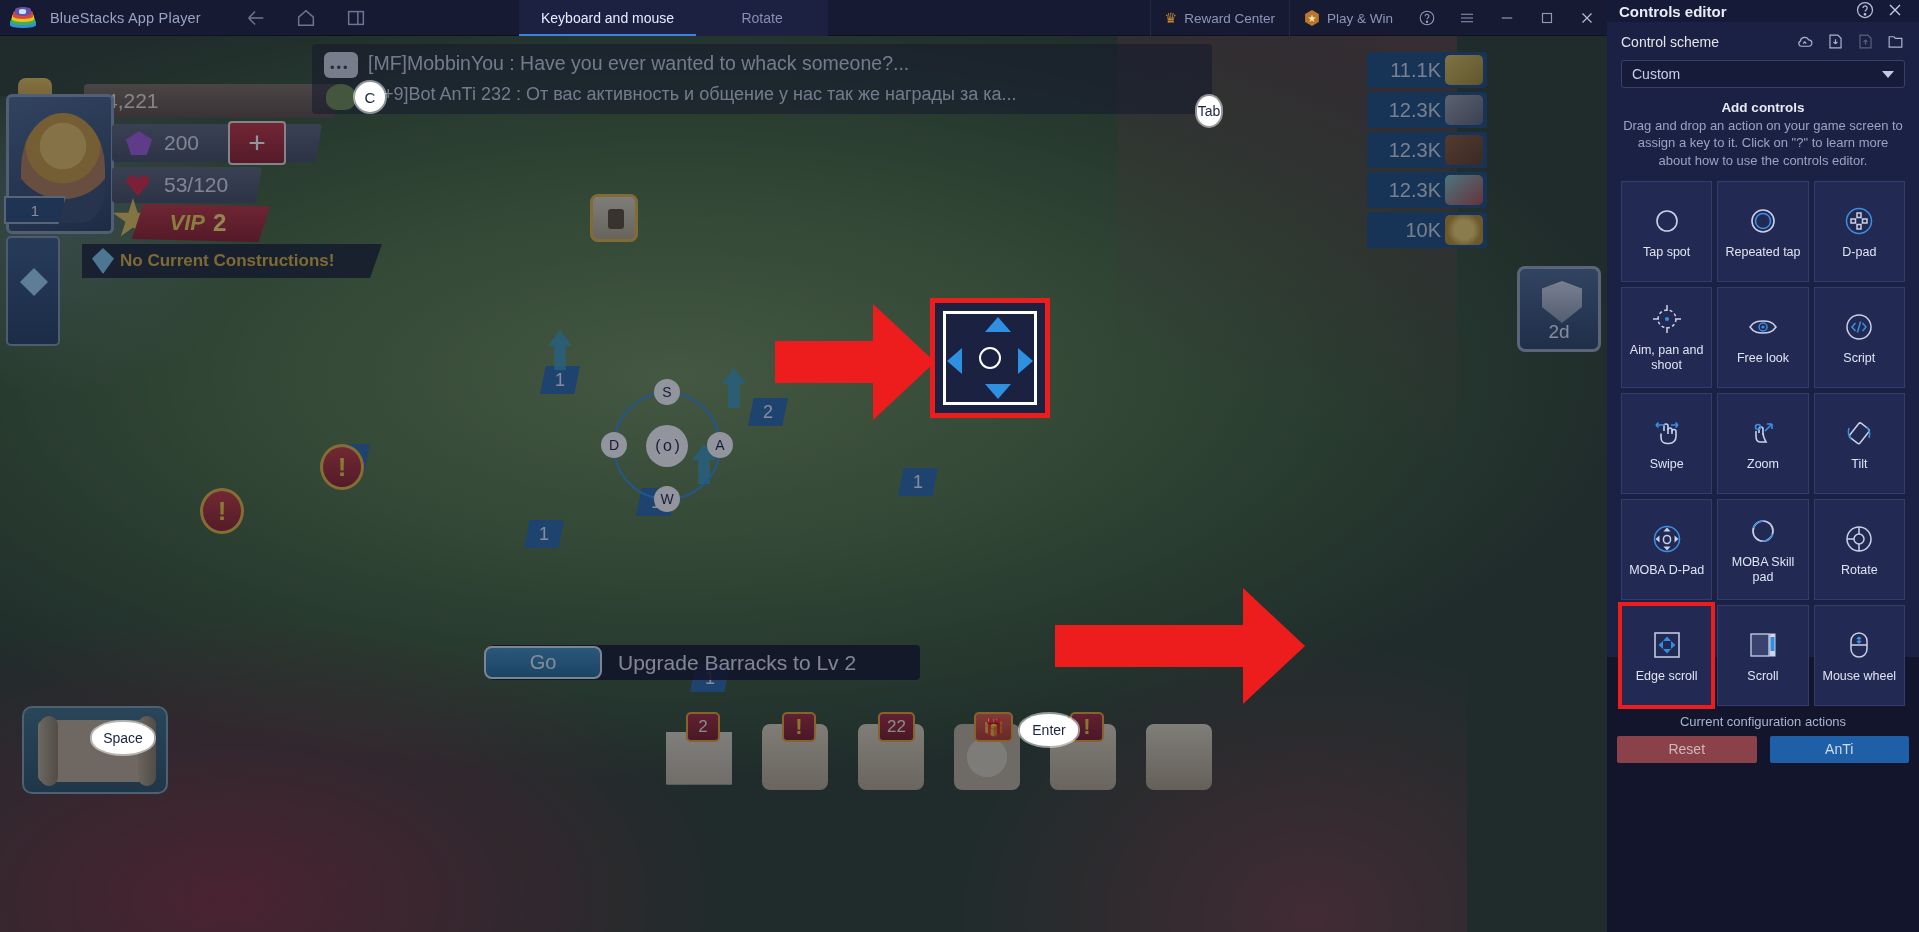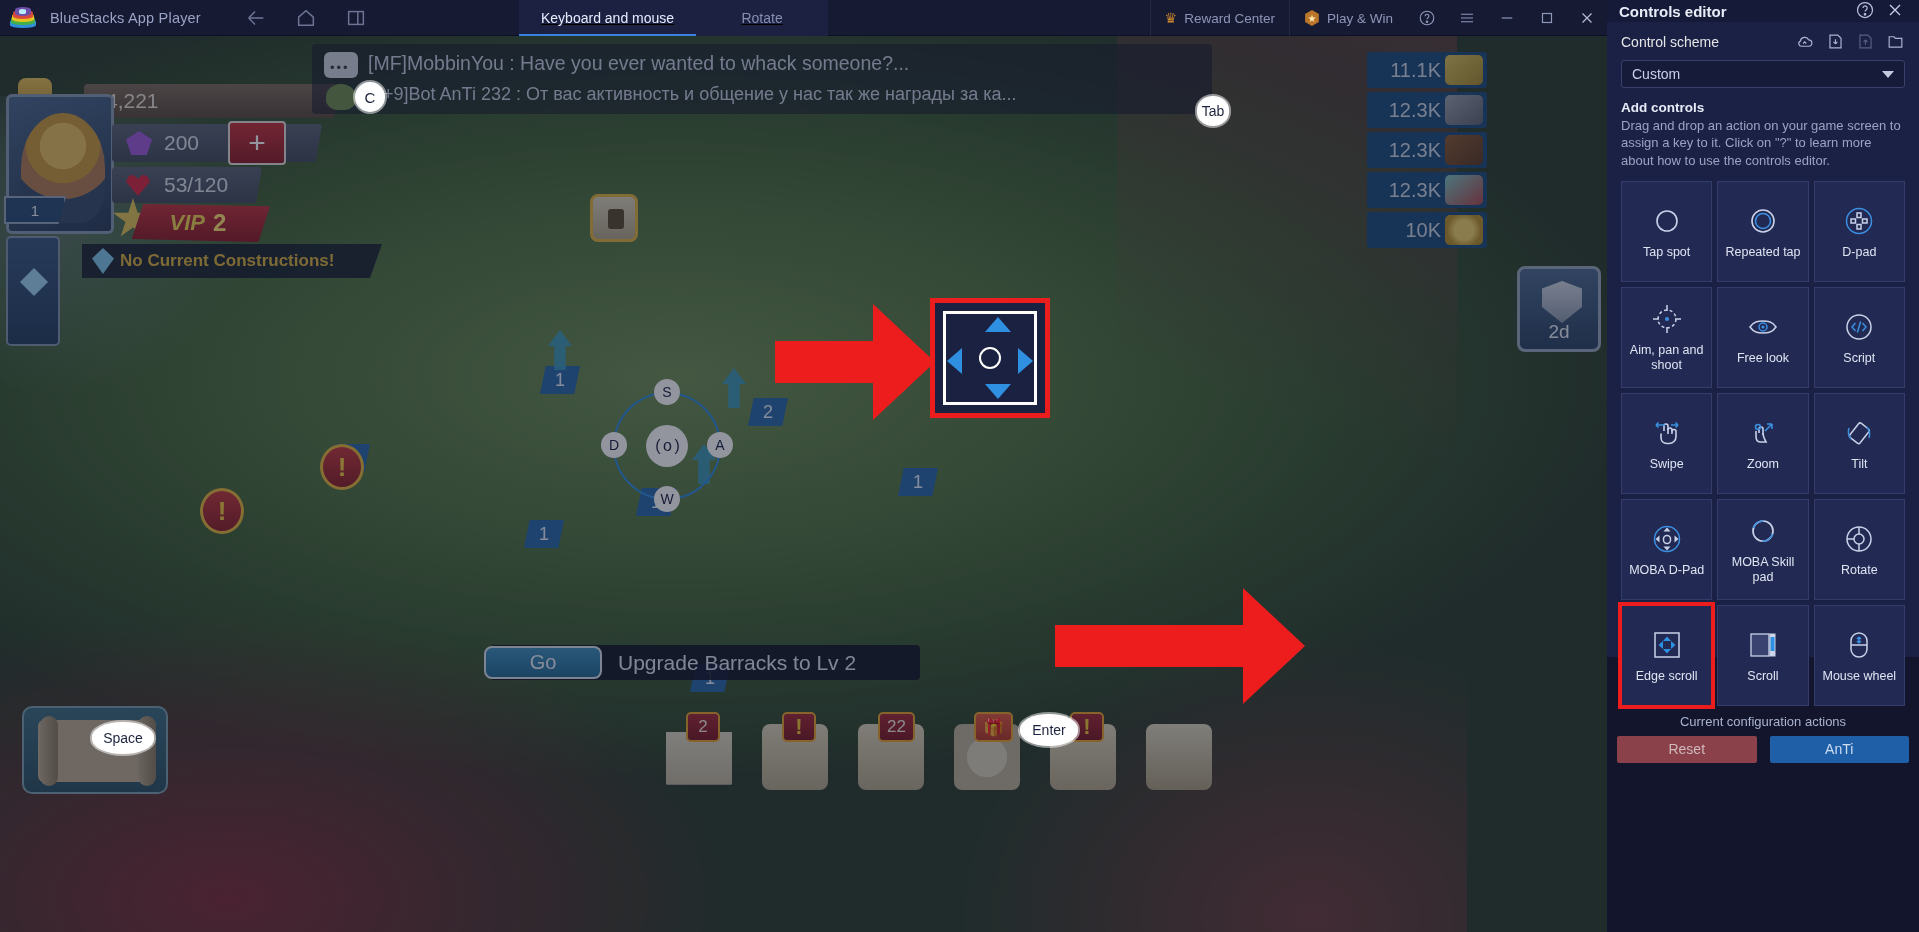--- a/index.html
+++ b/index.html
@@ -26,21 +26,21 @@
   .l5 { width: 16px; height: 9px; top: 1px; left: 5px !important; background: #6e4fa8; }
   .l6 { width: 7px; height: 5px; top: 3px; left: 9px !important; background: #b9ecff; }
   .app-title {
     color: #9aa3c4; font-size: 14.5px; margin-left: 14px; letter-spacing: .2px;
   }
   .navicons { display: flex; align-items: center; gap: 28px; margin-left: 44px; }
   .nav-ic { width: 22px; height: 22px; opacity: .72; }
   .nav-ic svg { width: 22px; height: 22px; display: block; }
 
   .tabs {
-    position: absolute; left: 519px; top: 0; height: 36px; display: flex; text-decoration: underline;
+    position: absolute; left: 519px; top: 0; height: 36px; display: flex;
   }
   .tab {
     min-width: 132px; height: 36px; display: flex; align-items: center;
     justify-content: center; padding: 0 22px; font-size: 14px;
     color: #868fb0; background: #1c2142; position: relative; cursor: pointer;
   }
   .tab.active { color: #e8ecff; }
   .tab.active::after {
     content: ""; position: absolute; left: 0; right: 0; bottom: 0;
     height: 2px; background: #3b82e0;
@@ -209,21 +209,21 @@
   .chat-line { position:absolute; left:56px; color:#c8cfe0; font-size:19.5px; white-space:nowrap; }
   .cl1 { top:8px; }
   .cl2 { top:40px; font-size:18px; }
   .keycap {
     position:absolute; background:#fff; color:#1d2340; font-size:14px;
     display:flex; align-items:center; justify-content:center;
     border-radius:50%/46%; box-shadow:0 0 0 2px rgba(255,255,255,.5);
     z-index: 30;
   }
   .kc-c { left:355px; top:46px; width:30px; height:30px; border-radius:50%; font-size:15px; }
-  .kc-tab { left:1197px; top:60px; width:32px; height:30px; }
+  .kc-tab { left:1197px; top:60px; width:24px; height:30px; }
   .kc-space { left:92px; top:686px; width:62px; height:32px; }
   .kc-enter { left:1020px; top:678px; width:58px; height:32px; }
 
   
   .resbar { position:absolute; right:120px; top:16px; width:120px; }
   .res-row {
     position:relative; width:120px; height:36px; margin-bottom:4px;
     background:#1d4d7a; border-radius:3px;
     display:flex; align-items:center; justify-content:flex-end;
     padding-right:46px; color:#cfd9e4; font-size:20px;
@@ -406,21 +406,21 @@
   .scheme-ics .dim { opacity:.42; }
 
   .select {
     margin-top:9px; height:28px; background:#161b3a;
     border:1px solid #39406b; border-radius:3px;
     display:flex; align-items:center; padding:0 10px; cursor:pointer;
   }
   .select span { color:#c9d1e8; font-size:14px; flex:1; }
   .select .caret { width:0;height:0;border-left:6px solid transparent;border-right:6px solid transparent;border-top:7px solid #c2cae0; }
 
-  .add-sec { padding:12px 14px 6px 14px; }
+  .add-sec { padding:12px 14px 6px 14px;text-align:center; }
   .add-title { color:#e7ebf7; font-size:13.5px; font-weight:bold; }
   .add-desc { color:#9aa3c2; font-size:13px; line-height:1.33; margin-top:2px; }
 
   .grid {
     display:grid; grid-template-columns: repeat(3, 1fr);
     gap:5px; padding:6px 14px 0 14px;
   }
   .cell {
     height:101px; background:#222a53; border:1px solid #343c6b;
     display:flex; flex-direction:column; align-items:center; justify-content:center;

